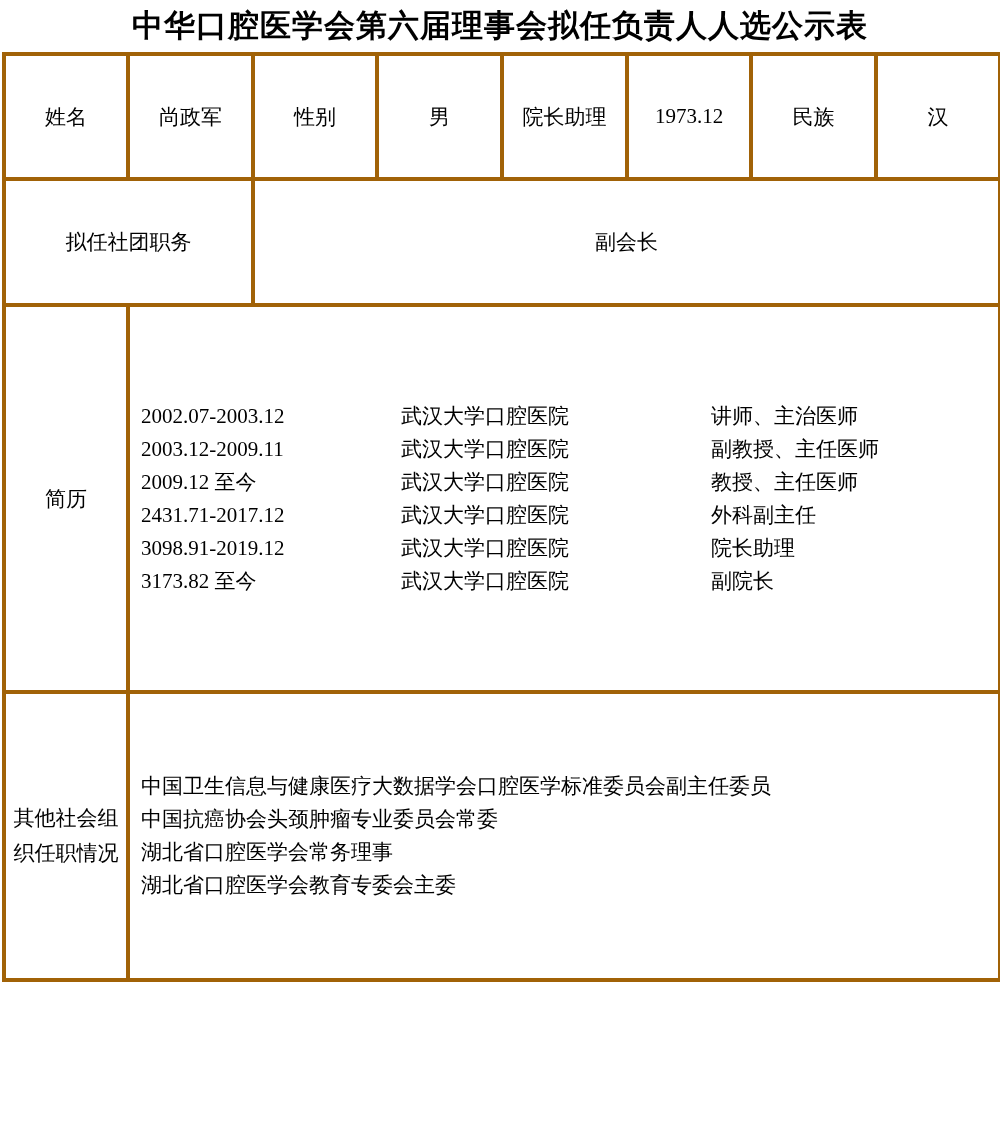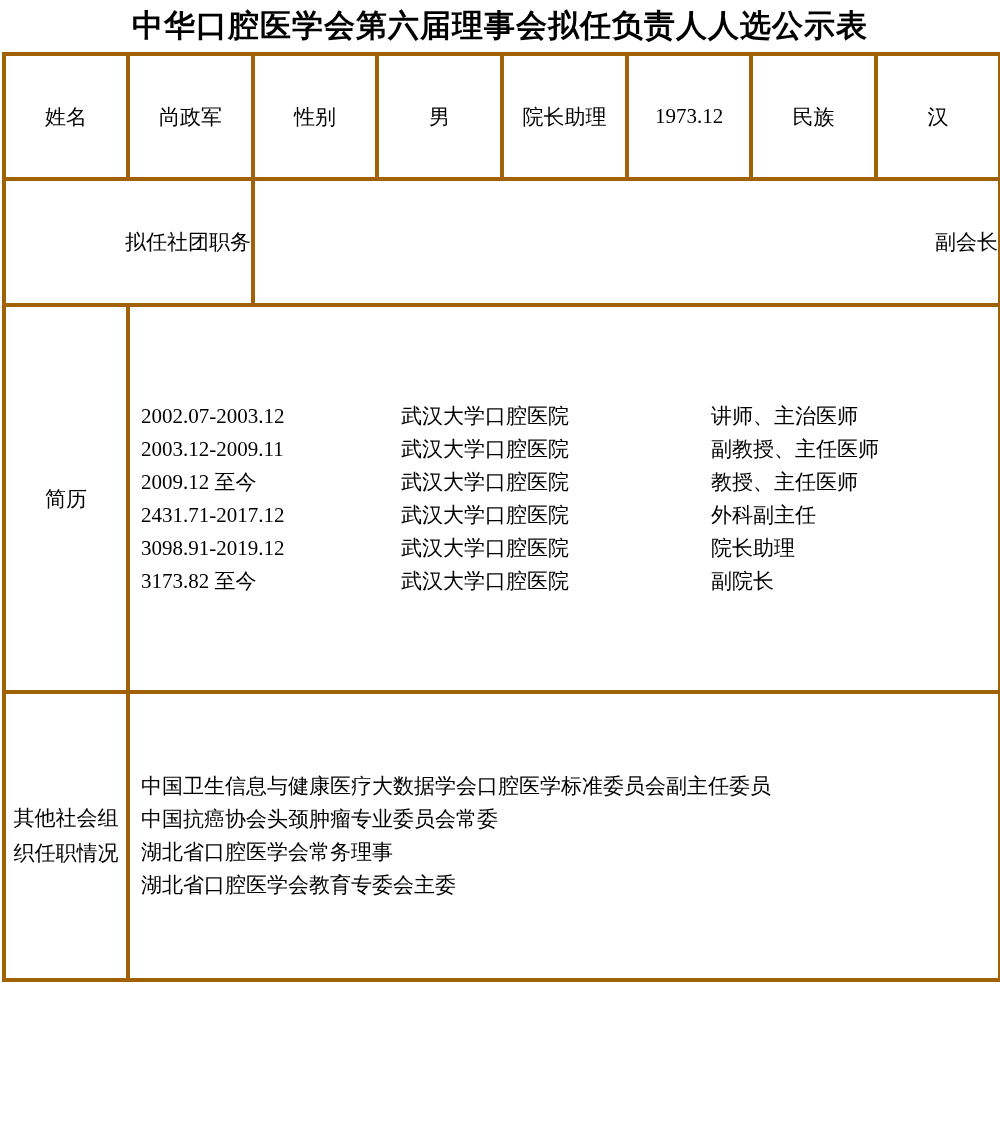--- a/index.html
+++ b/index.html
@@ -41,21 +41,21 @@
   table.form td {
     border: 4px solid #a16207;
     text-align: center;
     vertical-align: middle;
     font-size: 21px;
     padding: 0;
     overflow: hidden;
   }
   tr.r1 td { height: 121px; }
   tr.r2 td { height: 116px; }
-  tr.r3 td { height: 122px; text-align: right; }
+  tr.r3 td { height: 122px; }
   tr.r4 td { height: 383px; }
   tr.r5 td { height: 284px; }
 
   td.wrap2 {
     white-space: pre-line;
     line-height: 37px;
   }
   td.narrow-label {
     padding: 0 16px;
     line-height: 35px;

